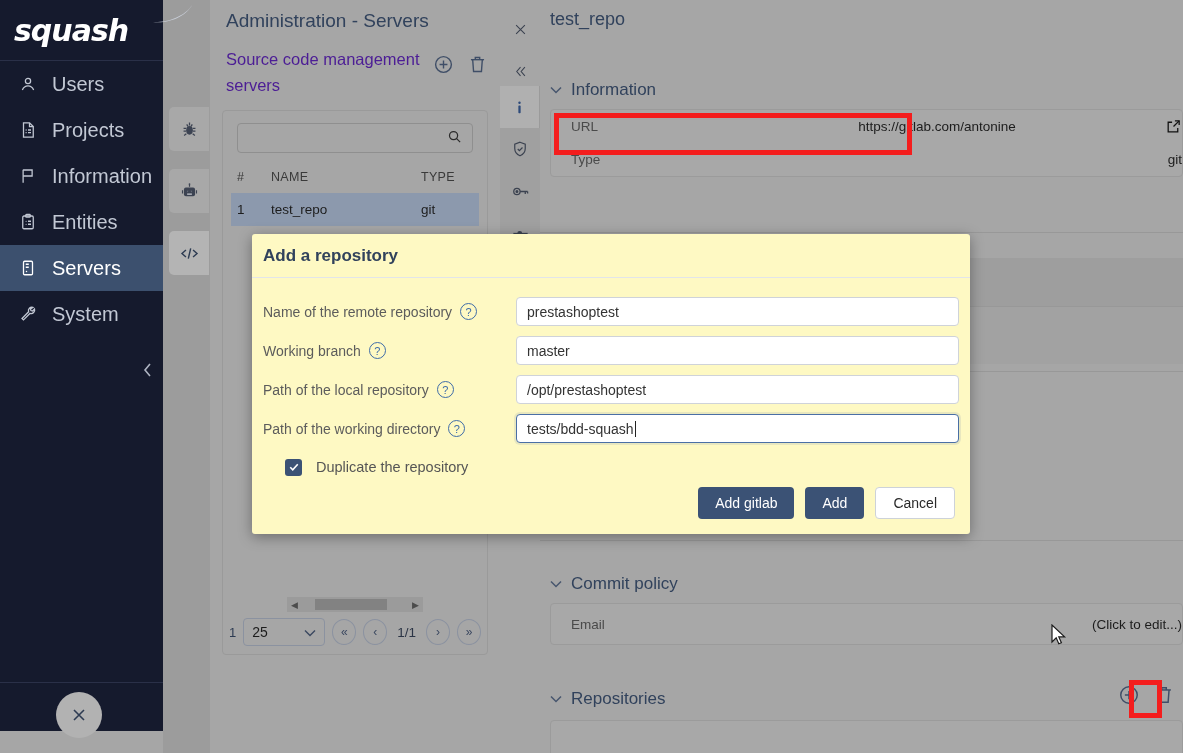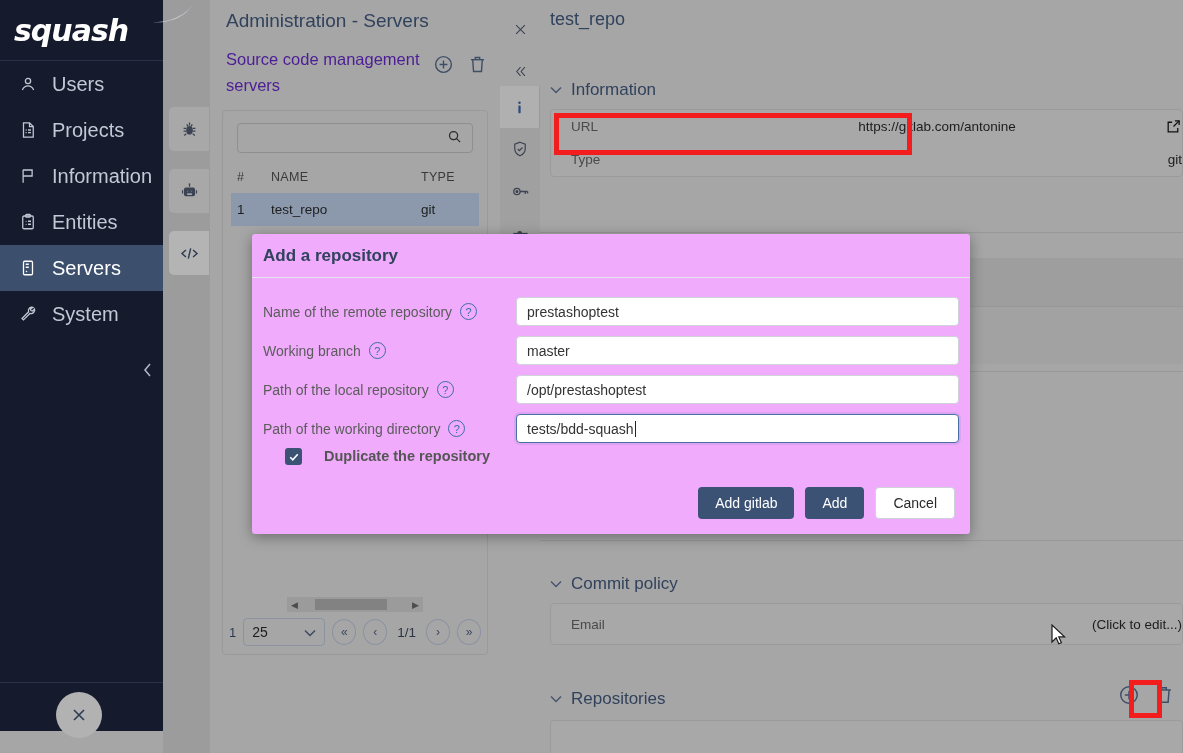--- a/index.html
+++ b/index.html
@@ -158,21 +158,21 @@
 
   .ghost-band { position: absolute; left: 40px; right: 0; background: #9e9e9e; }
   .ghost-line { position: absolute; left: 40px; right: 0; height: 1px; background: #989898; }
 
   
   .redbox { position: absolute; border: 5px solid #f41d1d; z-index: 40; pointer-events: none; }
 
   
   .modal-shadow {
     position: absolute; left: 252px; top: 234px; width: 718px; height: 300px;
-    background: #f0abfc; border-radius: 3px; z-index: 50;
+    background: #fef9c3; border-radius: 3px; z-index: 50;
     box-shadow: 0 3px 14px rgba(0,0,0,.35);
   }
   .modal-head {
     height: 44px; display: flex; align-items: center; padding-left: 11px;
     font-size: 17px; color: #31425c; border-bottom: 1px solid #e2e5ea; font-weight: bold;
   }
   .modal-body { padding: 14px 11px 0 11px; position: relative; }
   .frow { display: flex; align-items: center; height: 39px; }
   .flabel {
     width: 253px; display: flex; align-items: center; gap: 8px;
@@ -186,21 +186,21 @@
   .finput {
     flex: 1; height: 29px; border: 1px solid #cfd3d9; border-radius: 4px;
     padding: 0 10px; font-size: 14px; color: #333; display: flex; align-items: center;
     background: #fff; position: relative;
   }
   .finput.focused { border: 1px solid #4a6fa5; box-shadow: 0 0 0 2px rgba(74,111,165,.12); }
   .caret {
     display: inline-block; width: 1px; height: 16px; background: #222; margin-left: 1px;
     vertical-align: middle;
   }
-  .cbrow { display: flex; gap: 22px; height: 38px; padding-left: 22px; font-weight: bold; }
+  .cbrow { display: flex; align-items: center; gap: 14px; height: 38px; padding-left: 22px; }
   .cbox {
     width: 17px; height: 17px; border-radius: 3px; background: #3b5275;
     display: flex; align-items: center; justify-content: center; color: #fff; font-size: 12px;
     cursor: pointer;
   }
   .cb-label { font-size: 14.5px; color: #555; }
   .modal-foot {
     position: absolute; left: 0; right: 0; bottom: 0; height: 62px;
     display: flex; align-items: center; justify-content: flex-end; gap: 11px;
     padding-right: 15px;

